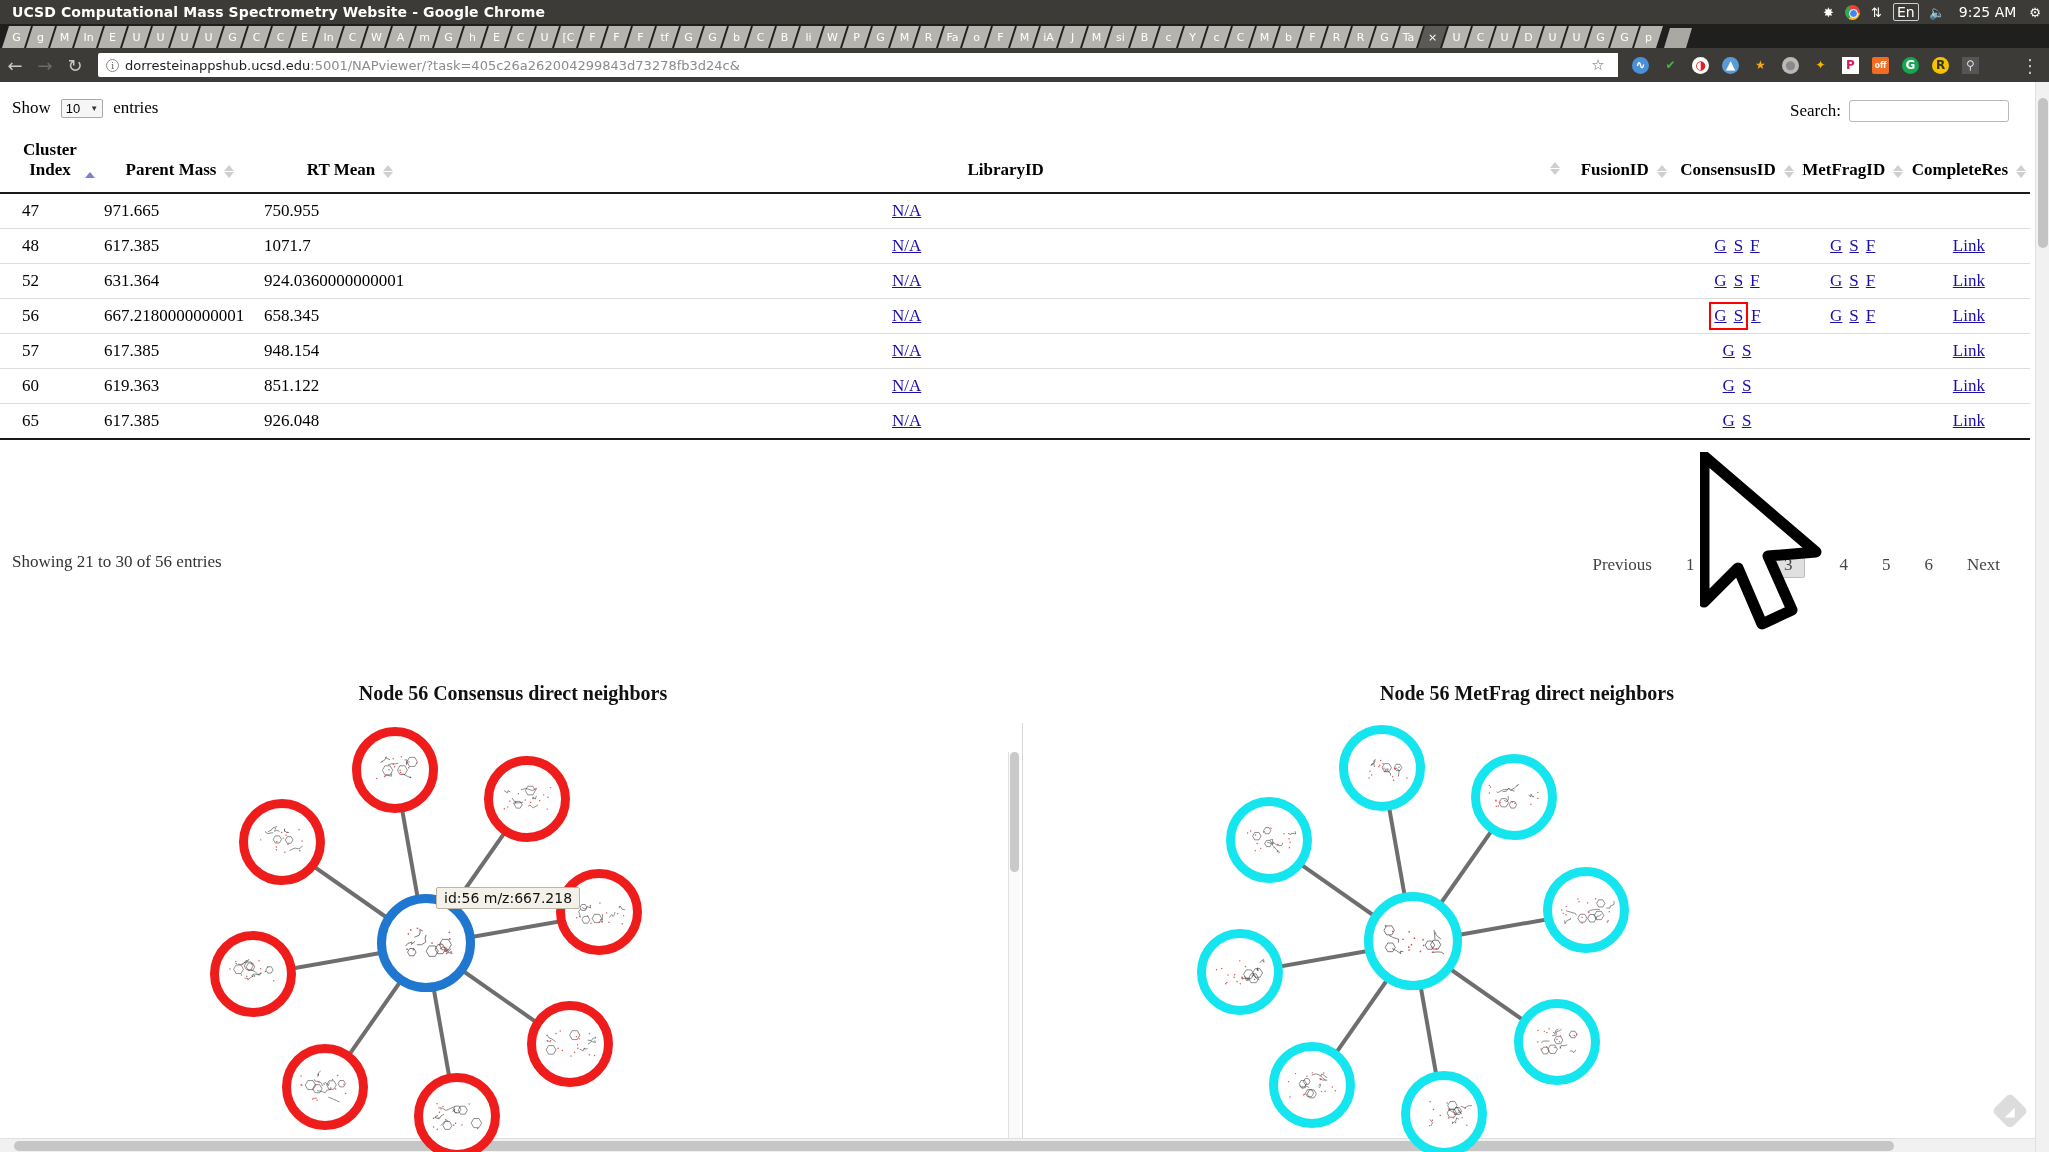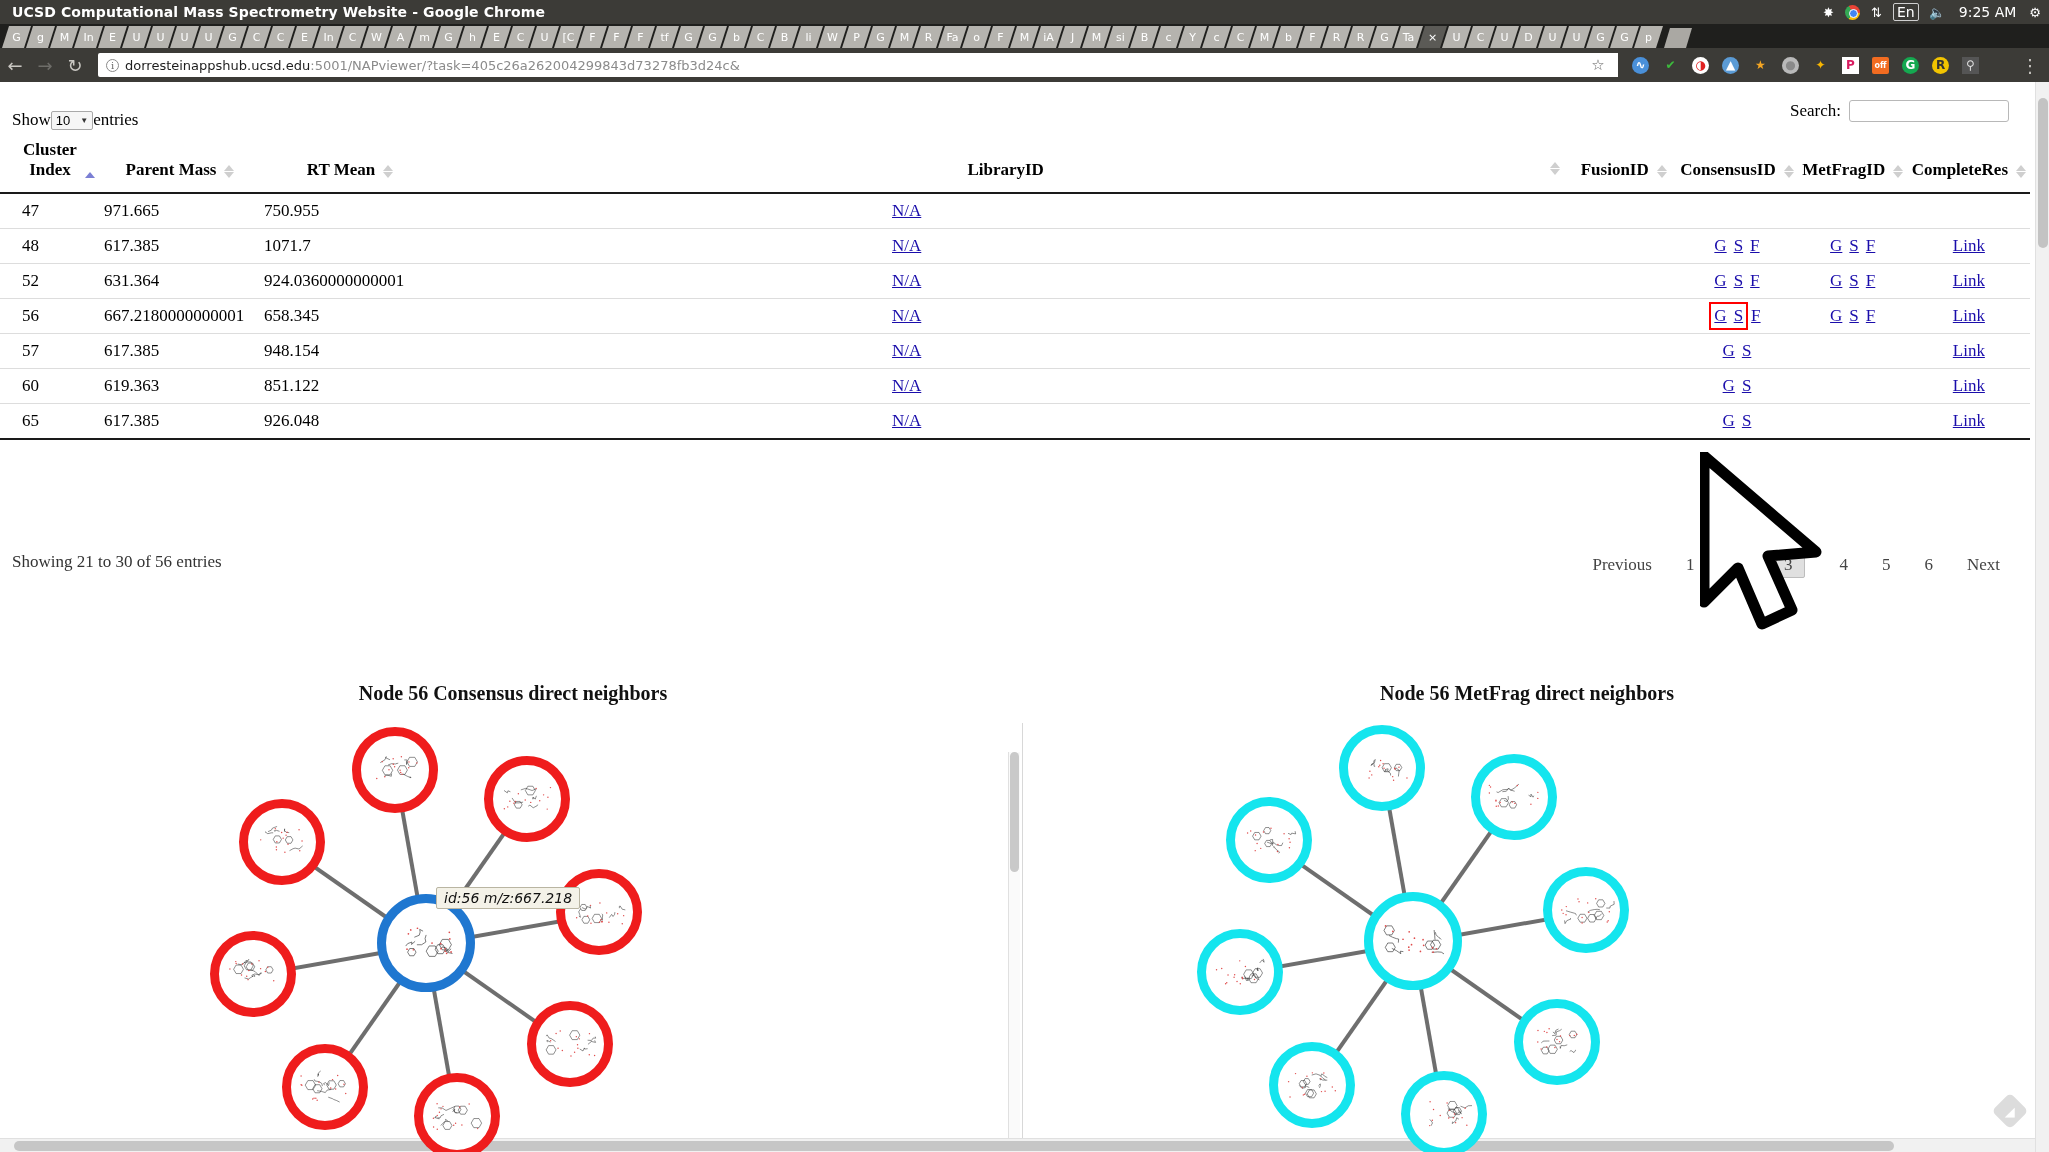--- a/index.html
+++ b/index.html
@@ -138,23 +138,23 @@
 
   
   #page {
     position: absolute; top: 82px; left: 0;
     width: 2049px; height: 1070px;
     background: #ffffff;
   }
 
   
   #showentries {
-    position: absolute; left: 12px; top: 28px;
+    position: absolute; left: 12px; top: 16px;
     font-size: 17px; color: #000;
-    display: flex; align-items: center; gap: 0;
+    display: flex; align-items: center; gap: 10px;
   }
   .select-box {
     border: 1px solid #a9a9a9; background: #f6f6f6;
     font-size: 13px; font-family: "Liberation Sans", sans-serif;
     padding: 1px 4px; display: inline-flex; align-items: center;
     gap: 10px; border-radius: 2px; min-width: 40px;
   }
   .caret { font-size: 8px; color: #333; }
 
   #searchwrap {
@@ -262,21 +262,20 @@
   }
   .mol { width: 84%; height: 84%; }
 
   #tooltip {
     position: absolute; z-index: 9;
     background: #f4f2e8; border: 1px solid #b9b5a2;
     font-family: "DejaVu Sans", sans-serif;
     font-size: 14px; color: #111;
     padding: 2px 7px; border-radius: 2px;
     white-space: nowrap;
-    font-style: italic;
   }
 
   
   .vscroll {
     position: absolute; width: 14px;
     background: #f1f1f1; border-left: 1px solid #e0e0e0;
   }
   .vthumb { position: absolute; left: 2px; width: 10px;
             background: #c3c3c3; border-radius: 5px; }
 

